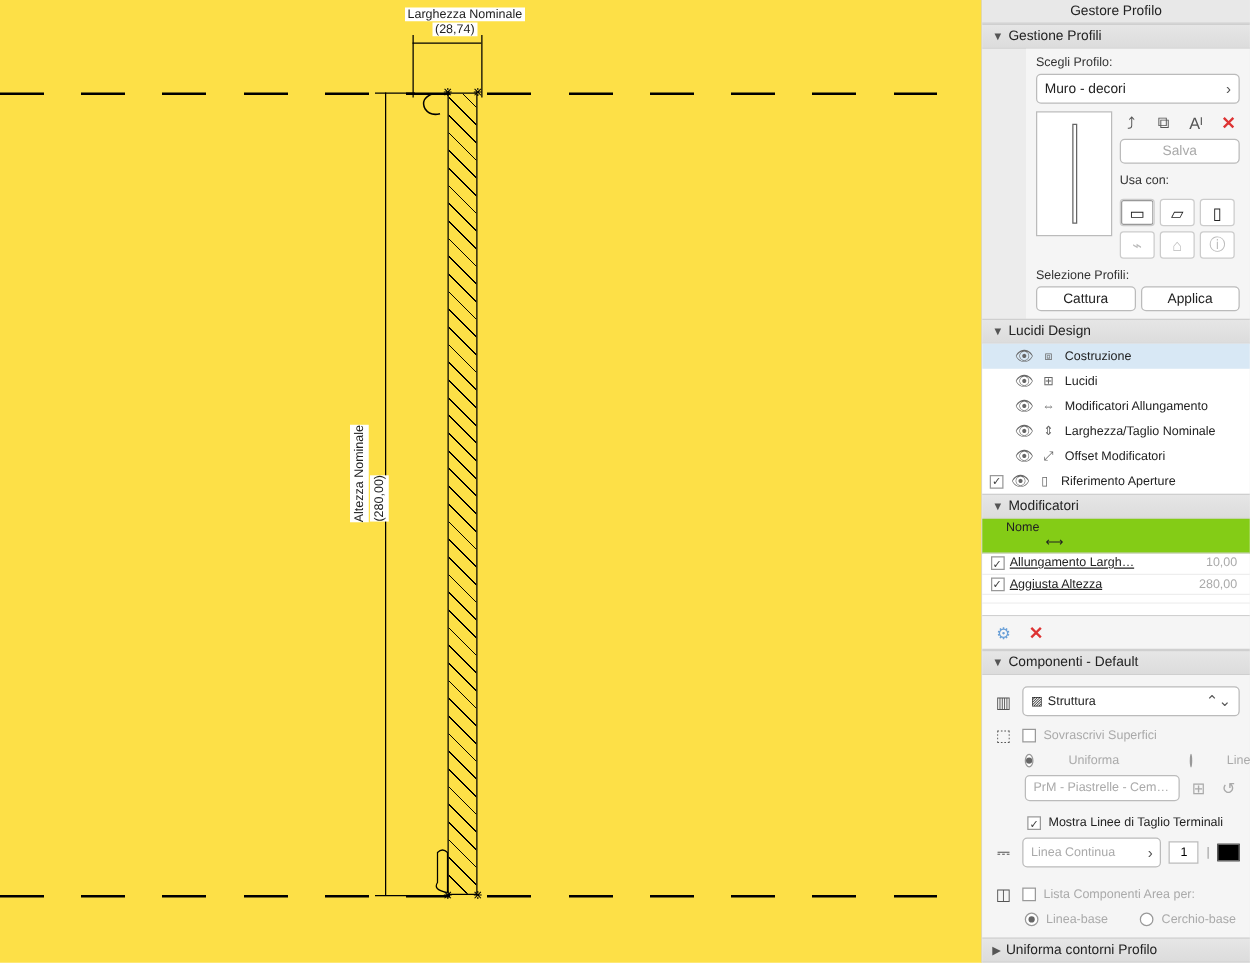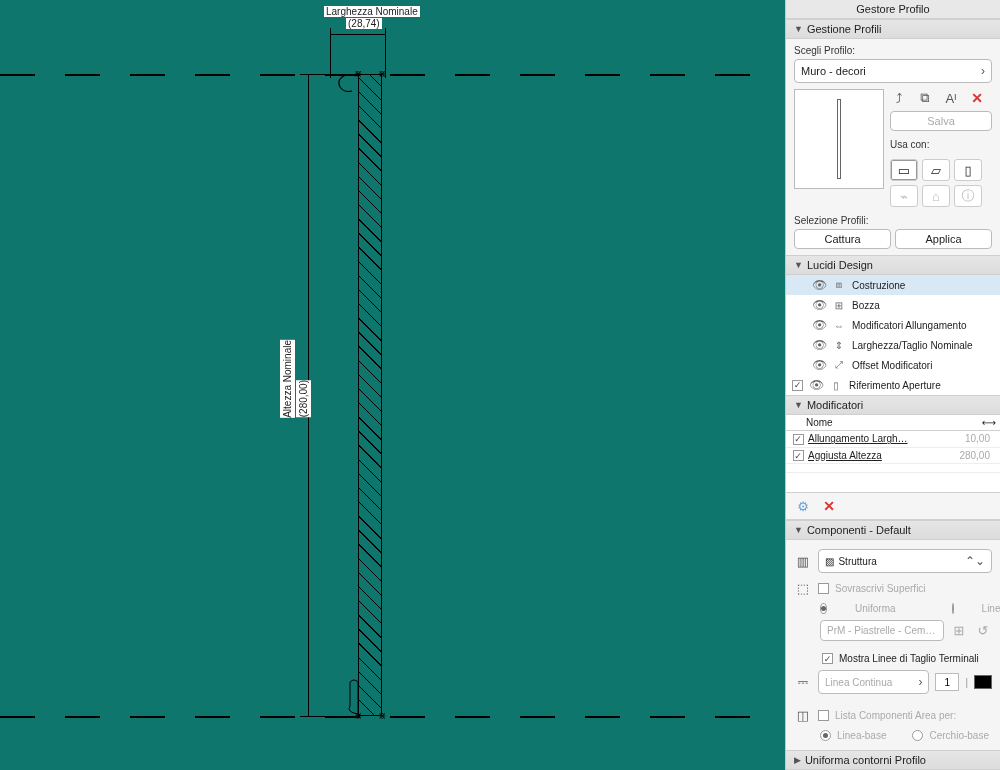--- a/index.html
+++ b/index.html
@@ -1,22 +1,22 @@
 <!DOCTYPE html>
 <html><head>
 <meta charset="utf-8">
 <style>
 * { box-sizing: border-box; margin: 0; padding: 0; font-family: -apple-system, "Helvetica Neue", Arial, sans-serif; }
 body { display: flex; width: 1000px; height: 770px; background: #fff; font-size: 11px; color: #222; }
-.canvas { flex: 1; position: relative; background: #0f766e; overflow: hidden; }
+.canvas { flex: 1; position: relative; background: #fde047; overflow: hidden; }
 .panel { width: 215px; background: #ececec; border-left: 1px solid #c8c8c8; display: flex; flex-direction: column; overflow-y: auto; }
 .panel-title { text-align: center; font-size: 11px; padding: 3px 0; background: #e8e8e8; border-bottom: 1px solid #d0d0d0; }
 .section-hdr { background: linear-gradient(#e6e6e6,#dcdcdc); border-top: 1px solid #cfcfcf; border-bottom: 1px solid #cfcfcf; padding: 3px 8px; display: flex; align-items: center; gap: 4px; cursor: default; }
 .section-hdr .tri { font-size: 9px; color: #555; }
-.section-body { padding: 6px 8px; background: #f5f5f5; }
+.section-body { padding: 6px 8px; background: #f5f5f5; margin-left: 35px; }
 .label-sm { font-size: 10px; color: #333; margin-bottom: 3px; }
 .combo { background: #fff; border: 1px solid #bbb; border-radius: 4px; padding: 4px 6px; display: flex; justify-content: space-between; align-items: center; cursor: default; }
 .combo .chev { font-size: 12px; color: #555; }
 .row { display: flex; align-items: center; gap: 4px; }
 .preview-row { display: flex; gap: 6px; margin-top: 6px; }
 .preview-box { width: 90px; height: 100px; background: #fff; border: 1px solid #bbb; display: flex; align-items: center; justify-content: center; }
 .preview-box .inner { width: 4px; height: 80px; border: 1px solid #666; }
 .btn-col { flex: 1; display: flex; flex-direction: column; gap: 4px; }
 .icon-row { display: flex; gap: 8px; }
 .tb-icon { width: 18px; height: 18px; display: flex; align-items: center; justify-content: center; font-size: 13px; color: #555; border: 1px solid transparent; cursor: default; }
@@ -25,21 +25,21 @@
 .btn-white { background: #fff; border: 1px solid #bbb; border-radius: 4px; padding: 3px 0; text-align: center; cursor: default; flex: 1; }
 .tool-grid { display: grid; grid-template-columns: repeat(3, 28px); gap: 4px; margin-top: 2px; }
 .tool-slot { width: 28px; height: 22px; display: flex; align-items: center; justify-content: center; border: 1px solid #ccc; border-radius: 3px; background: #fff; cursor: default; font-size: 13px; }
 .tool-slot.sel { background: #fff; box-shadow: inset 0 0 0 1px #999; }
 .tool-slot.grey { color: #bbb; }
 .layer-list { background: #fff; }
 .layer-row { display: flex; align-items: center; gap: 6px; padding: 3px 6px; font-size: 10px; cursor: default; }
 .layer-row.selected { background: #d8e8f5; }
 .eye { font-size: 12px; color: #666; width: 14px; text-align: center; }
 .layer-icon { width: 14px; text-align: center; color: #666; }
-.mod-head { display: flex; padding: 2px 4px; border-bottom: 1px solid #d0d0d0; background: #ffffff; font-size: 10px; }
+.mod-head { display: flex; padding: 2px 19px; border-bottom: 1px solid #d0d0d0; background: #84cc16; font-size: 10px; flex-direction: column; }
 .mod-row { display: flex; align-items: center; padding: 2px 4px; font-size: 10px; background: #fff; border-bottom: 1px solid #eee; }
 .mod-row.last-empty { height: 16px; background: #fff; }
 .mod-row .ck { width: 16px; text-align: center; }
 .mod-row .nm { flex: 1; padding-left: 2px; text-decoration: underline; }
 .mod-row .val { width: 46px; text-align: right; color: #aaa; padding-right: 6px; }
 .mod-blank { height: 58px; background: #fff; border-bottom: 1px solid #d0d0d0; }
 .strip { padding: 4px 8px; display: flex; gap: 8px; border-bottom: 1px solid #d0d0d0; background: #f5f5f5; }
 .comp-body { padding: 6px 8px; background: #f5f5f5; font-size: 10px; }
 .comp-line { display: flex; align-items: center; gap: 6px; padding: 3px 0; }
 .radio { width: 11px; height: 11px; border: 1px solid #999; border-radius: 50%; background: #fff; display: inline-flex; align-items: center; justify-content: center; }
@@ -146,21 +146,21 @@
     <div class="layer-row selected">
       <span style="width:14px;"></span>
         <span class="eye">👁</span>
         <span class="layer-icon">⧈</span>
         <span>Costruzione</span>
     </div>
     <div class="layer-row">
       <span style="width:14px;"></span>
         <span class="eye">👁</span>
         <span class="layer-icon">⊞</span>
-        <span>Bozza</span>
+        <span>Lucidi</span>
     </div>
     <div class="layer-row">
       <span style="width:14px;"></span>
         <span class="eye">👁</span>
         <span class="layer-icon">⇔</span>
         <span>Modificatori Allungamento</span>
     </div>
     <div class="layer-row">
       <span style="width:14px;"></span>
         <span class="eye">👁</span>

